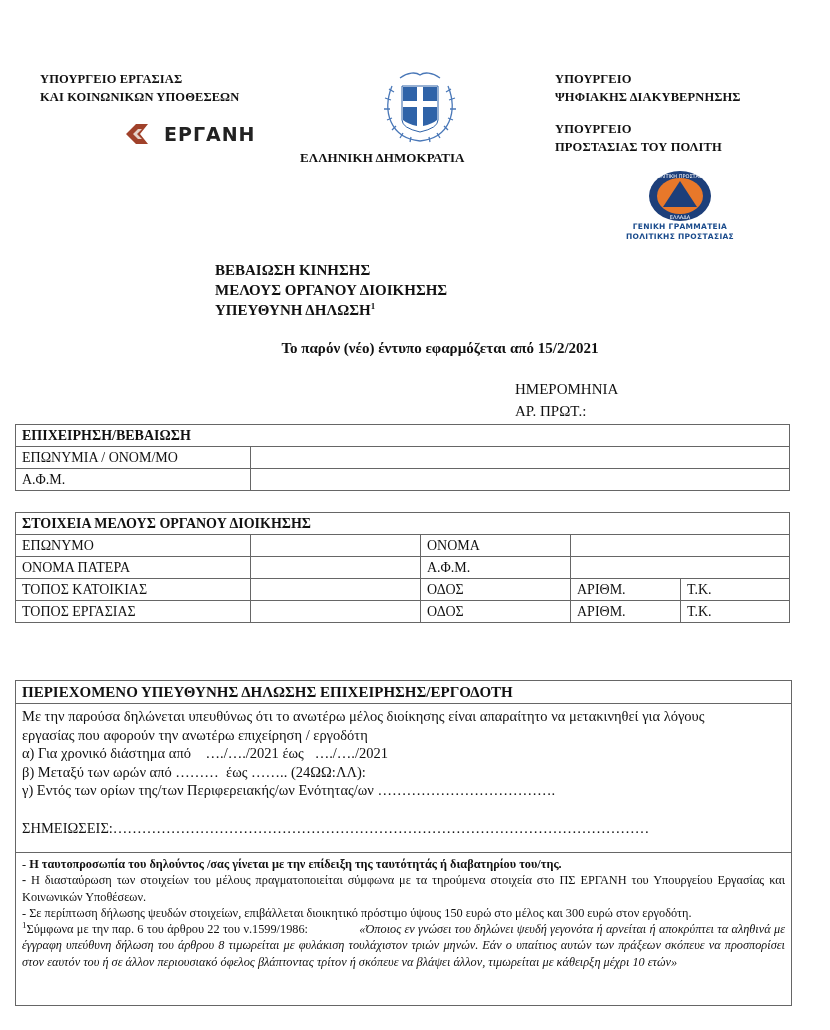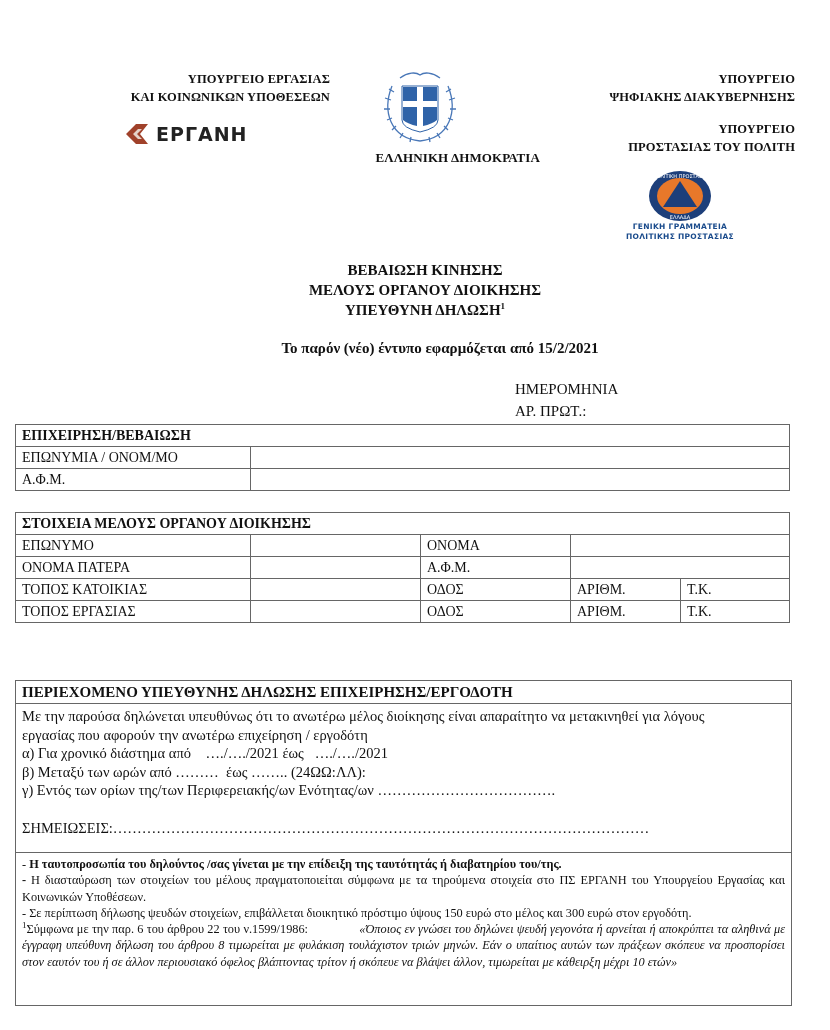--- a/index.html
+++ b/index.html
@@ -1,33 +1,33 @@
 <!DOCTYPE html>
 <html><head>
 <meta charset="utf-8">
 <style>
   html, body { margin:0; padding:0; background:#ffffff; }
   body { width:830px; height:1030px; position:relative; overflow:hidden;
          font-family:"Liberation Serif", serif; color:#111; }
   .abs { position:absolute; }
-  .hdr-text { font-weight:bold; font-size:12.5px; text-align:right; line-height:18px; letter-spacing:0.1px; }
-  .title { font-weight:bold; font-size:15px; text-align:center; line-height:20px; }
+  .hdr-text { font-weight:bold; font-size:12.5px; text-align:left; line-height:18px; letter-spacing:0.1px; }
+  .title { font-weight:bold; font-size:15px; text-align:left; line-height:20px; }
   .sup { font-size:9px; vertical-align:super; line-height:0; }
   .subtitle { font-weight:bold; font-size:15px; text-align:center; }
   .meta { font-size:15px; line-height:22px; }
   table.form { position:absolute; border-collapse:collapse; table-layout:fixed; }
   table.form td { border:1.5px solid #666; font-size:14px; padding:0 6px; height:21px; line-height:21px; white-space:nowrap; overflow:hidden; }
   table.form td.head { font-weight:bold; }
   .box { position:absolute; border:1.5px solid #666; box-sizing:border-box; }
   .box-head { font-weight:bold; font-size:15px; padding:0 6px; height:22px; line-height:22px; border-bottom:1.5px solid #666; }
   .box-body { font-size:14.5px; line-height:18.6px; padding:3px 6px 0 6px; }
   .box-foot { font-size:12.3px; line-height:16.3px; padding:3px 6px 4px 6px; text-align:justify; border-top:1.5px solid #666; }
   .bi { font-weight:normal; font-style:italic;margin-left:48px; }
   .b { font-weight:bold;margin-top:16px; }
-  .logo-ergani { display:flex; align-items:center; gap:6px; }
+  .logo-ergani { display:flex; align-items:center; gap:14px; }
   .ergani-text { font-family:"DejaVu Sans", sans-serif; font-weight:bold; font-size:19px; letter-spacing:1px; color:#222; }
   .civil-caption { font-family:"DejaVu Sans", sans-serif; font-weight:bold; font-size:7.5px; color:#1a4b8c; text-align:center; line-height:10px; letter-spacing:0.3px; }
 </style>
 </head>
 <body>
 
 <div class="abs hdr-text" style="left:40px; top:70px; width:290px;">
   <div>ΥΠΟΥΡΓΕΙΟ ΕΡΓΑΣΙΑΣ</div>
   <div>ΚΑΙ ΚΟΙΝΩΝΙΚΩΝ ΥΠΟΘΕΣΕΩΝ</div>
 </div>

